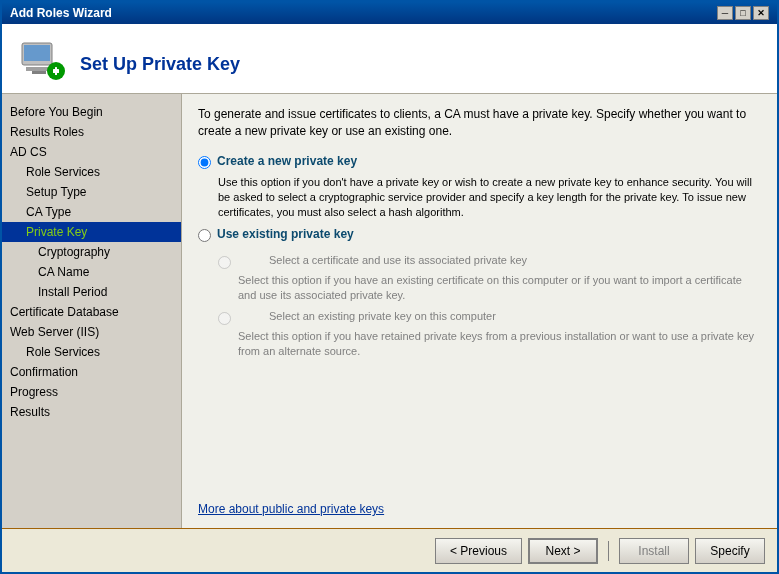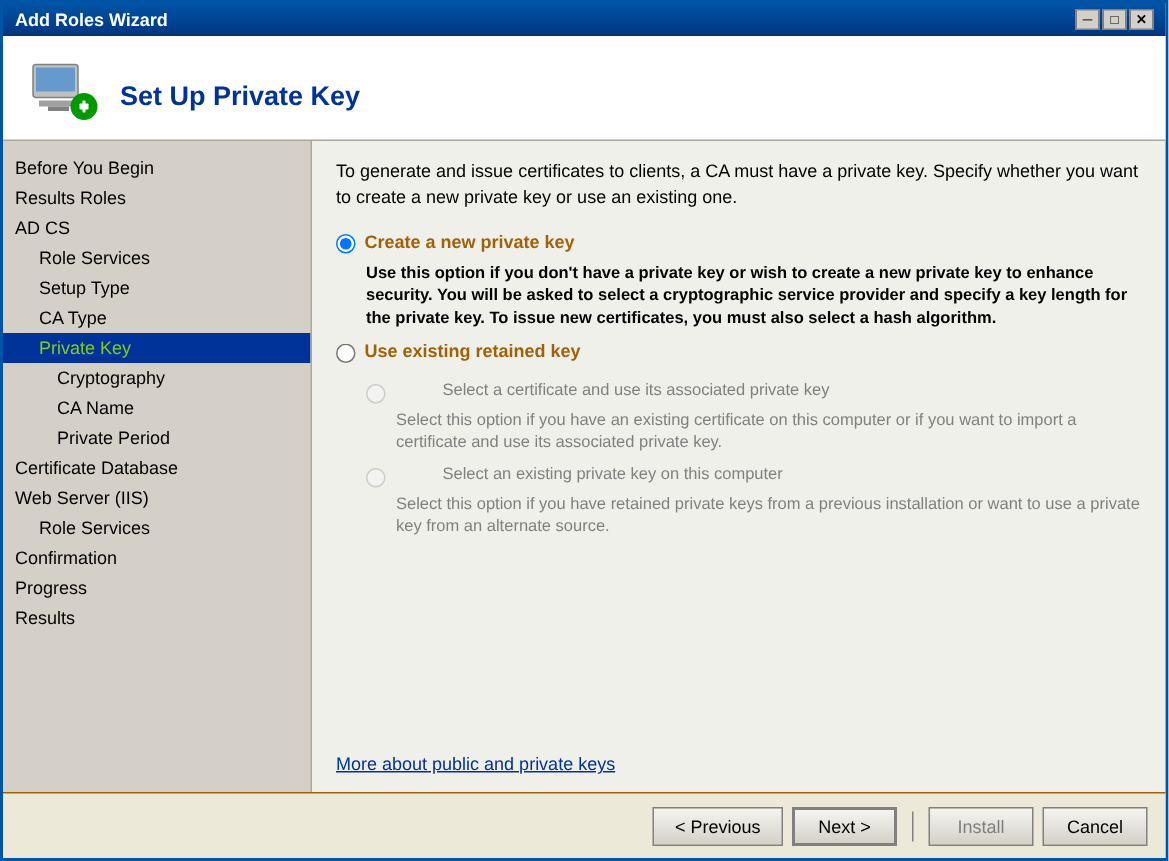--- a/index.html
+++ b/index.html
@@ -70,21 +70,21 @@
       font-weight: bold;
       color: #003399;
       margin-top: 12px;
     }
     .main-content {
       display: flex;
       flex: 1;
       overflow: hidden;
     }
     .sidebar {
-      width: 206px;
+      width: 180px;
       background: #d4d0c8;
       border-right: 1px solid #aca899;
       padding: 8px 0;
       flex-shrink: 0;
       overflow-y: auto;
     }
     .sidebar-item {
       padding: 3px 8px 3px 12px;
       font-size: 12px;
       color: #000;
@@ -125,29 +125,28 @@
       margin-bottom: 6px;
     }
     .radio-option input[type=radio] {
       margin-top: 2px;
       margin-right: 6px;
       flex-shrink: 0;
     }
     .radio-label {
       font-size: 12px;
       font-weight: bold;
-      color: #a16207;
+      color: #0c4a6e;
     }
     .radio-desc {
       font-size: 11px;
       color: #000;
       margin-left: 20px;
       margin-bottom: 6px;
       line-height: 1.4;
-      font-weight: bold;
     }
     .sub-radio-group {
       margin-left: 20px;
       margin-top: 6px;
     }
     .sub-radio-option {
       display: flex;
       align-items: flex-start;
       margin-bottom: 4px;
     }
@@ -247,41 +246,41 @@
     <div class="sidebar">
       <div class="sidebar-item section">Before You Begin</div>
       <div class="sidebar-item section">Results Roles</div>
       <div class="sidebar-item section">AD CS</div>
       <div class="sidebar-item sub">Role Services</div>
       <div class="sidebar-item sub">Setup Type</div>
       <div class="sidebar-item sub">CA Type</div>
       <div class="sidebar-item sub active">Private Key</div>
       <div class="sidebar-item sub2">Cryptography</div>
       <div class="sidebar-item sub2">CA Name</div>
-      <div class="sidebar-item sub2">Private Period</div>
+      <div class="sidebar-item sub2">Install Period</div>
       <div class="sidebar-item section">Certificate Database</div>
       <div class="sidebar-item section">Web Server (IIS)</div>
       <div class="sidebar-item sub">Role Services</div>
       <div class="sidebar-item section">Confirmation</div>
       <div class="sidebar-item section">Progress</div>
       <div class="sidebar-item section">Results</div>
     </div>
 
     <div class="content-area">
       <p class="content-description">To generate and issue certificates to clients, a CA must have a private key. Specify whether you want to create a new private key or use an existing one.</p>
 
       <div class="radio-option">
         <input type="radio" name="key-option" id="radio1" checked="" style="">
         <label for="radio1" class="radio-label">Create a new private key</label>
       </div>
       <p class="radio-desc">Use this option if you don't have a private key or wish to create a new private key to enhance security. You will be asked to select a cryptographic service provider and specify a key length for the private key. To issue new certificates, you must also select a hash algorithm.</p>
 
       <div class="radio-option">
         <input type="radio" name="key-option" id="radio2" style="">
-        <label for="radio2" class="radio-label">Use existing retained key</label>
+        <label for="radio2" class="radio-label">Use existing private key</label>
       </div>
 
       <div class="sub-radio-group">
         <div class="sub-radio-option">
           <input type="radio" name="sub-key-option" id="sub-radio1" disabled="" style="">
           <label for="sub-radio1" class="sub-radio-label">Select a certificate and use its associated private key</label>
         </div>
         <p class="sub-radio-desc">Select this option if you have an existing certificate on this computer or if you want to import a certificate and use its associated private key.</p>
 
         <div class="sub-radio-option">
@@ -295,15 +294,15 @@
         <a class="help-link">More about public and private keys</a>
       </div>
     </div>
   </div>
 
   <div class="footer">
     <button class="btn">&lt; Previous</button>
     <button class="btn next">Next &gt;</button>
     <div class="divider"></div>
     <button class="btn disabled" disabled="">Install</button>
-    <button class="btn">Cancel</button>
+    <button class="btn">Specify</button>
   </div>
 </div>
 
 </body></html>

